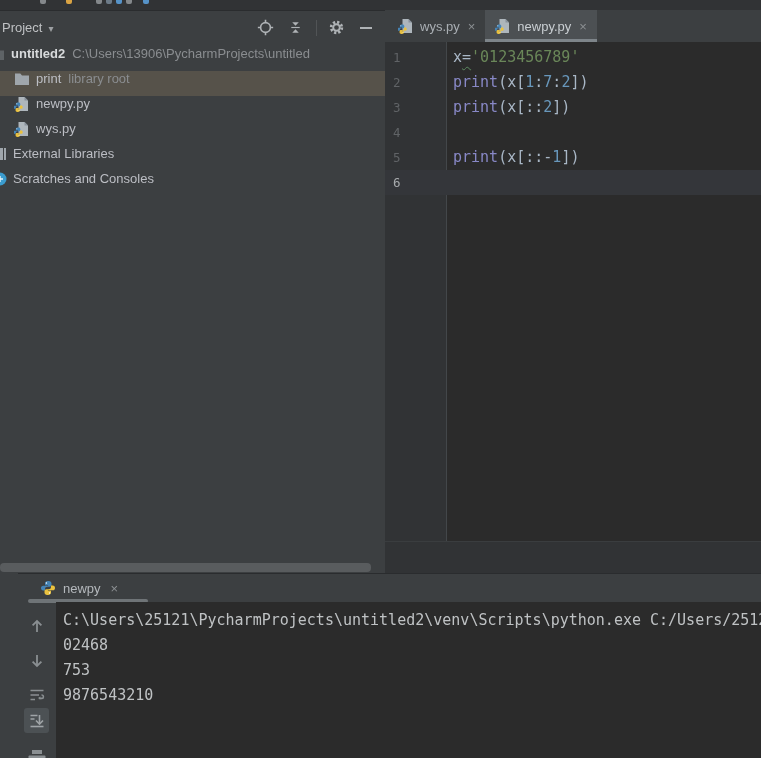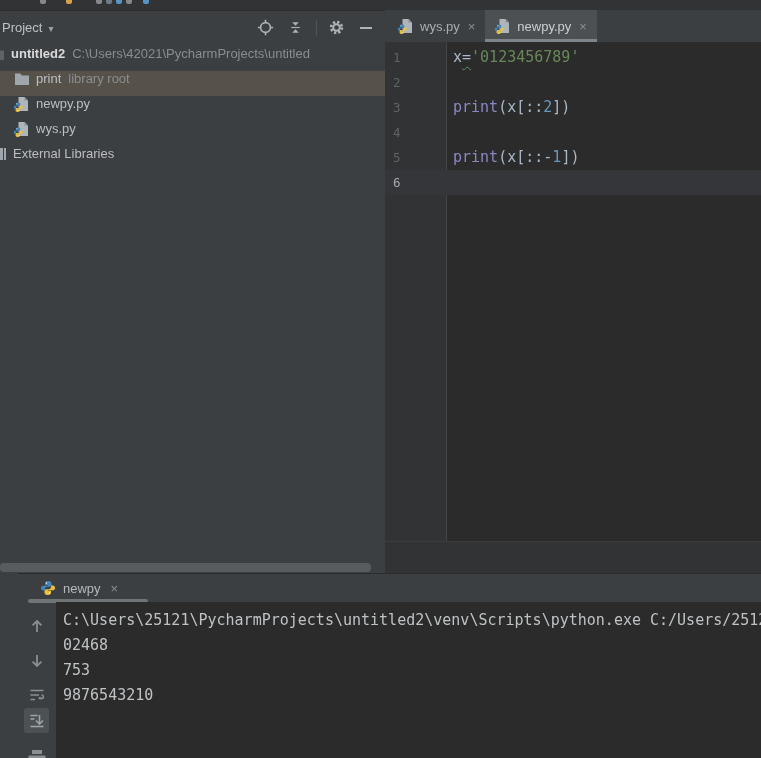--- a/index.html
+++ b/index.html
@@ -106,21 +106,21 @@
       <span class="hicon">
           <span class="dash"></span>
         </span>
     </div>
     <div class="tree" id="tree">
         <div class="tree-row">
           <span class="tree-icon" style="margin-left: -11px;"><svg width="16" height="16" viewBox="0 0 16 16" fill="#5E6366">
         <path d="M1 2.5h5.3L8 4.5h7v9.5H1z"></path>
             </svg></span>
           <span class="tree-label bold">untitled2</span>
-          <span class="tree-suffix">C:\Users\42021\PycharmProjects\untitled</span>
+          <span class="tree-suffix">C:\Users\13906\PycharmProjects\untitled</span>
         </div>
         <div class="tree-row selected">
           <span class="tree-icon" style="margin-left: 14px;"><svg width="16" height="16" viewBox="0 0 16 16" fill="#9FA6AC">
         <path d="M1 2.5h5.3L8 4.5h7v9.5H1z"></path>
             </svg></span>
           <span class="tree-label">print</span>
           <span class="tree-suffix">library root</span>
         </div>
         <div class="tree-row">
           <span class="tree-icon" style="margin-left: 14px;"><svg width="16" height="16" viewBox="0 0 16 16">
@@ -147,20 +147,27 @@
               </g>
             </svg></span>
           <span class="tree-label">wys.py</span>
         </div>
         <div class="tree-row">
           <span class="tree-icon" style="margin-left: -9px;"><svg width="16" height="16" viewBox="0 0 16 16" fill="#9FA6AC">
         <rect x="9" y="2" width="3" height="12"></rect>
               <rect x="13" y="2" width="2" height="12"></rect>
             </svg></span>
           <span class="tree-label">External Libraries</span>
+        </div>
+        <div class="tree-row">
+          <span class="tree-icon" style="margin-left: -9px;"><svg width="16" height="16" viewBox="0 0 16 16">
+        <circle cx="9" cy="8" r="6.5" fill="#3B9CCE"></circle>
+              <path d="M6 8h6M9 5v6" stroke="#e8f4fa" stroke-width="1.4"></path>
+            </svg></span>
+          <span class="tree-label">Scratches and Consoles</span>
         </div>
       </div>
     <div class="hscrollbar">
         <div class="thumb"></div>
       </div>
   </div>
 
   <div class="editor-col">
     <div class="tab-bar" id="tabs">
         <span style="width:3px;flex:none"></span>
@@ -195,20 +202,21 @@
       </div>
     <div class="editor">
       <div class="gutter-bg"></div>
       <div class="rows" id="code-rows">
           <div class="code-row">
             <span class="ln">1</span>
             <span class="codetxt"><span class="tk-plain">x</span><span class="tk-plain wavy">=</span><span class="tk-string">'0123456789'</span></span>
           </div>
           <div class="code-row">
             <span class="ln">2</span>
+            <span class="codetxt"><span class="tk-builtin">print</span><span class="tk-plain">(x[</span><span class="tk-number">1</span><span class="tk-plain">:</span><span class="tk-number">7</span><span class="tk-plain">:</span><span class="tk-number">2</span><span class="tk-plain">])</span></span>
           </div>
           <div class="code-row">
             <span class="ln">3</span>
             <span class="codetxt"><span class="tk-builtin">print</span><span class="tk-plain">(x[::</span><span class="tk-number">2</span><span class="tk-plain">])</span></span>
           </div>
           <div class="code-row">
             <span class="ln">4</span>
           </div>
           <div class="code-row">
             <span class="ln">5</span>

